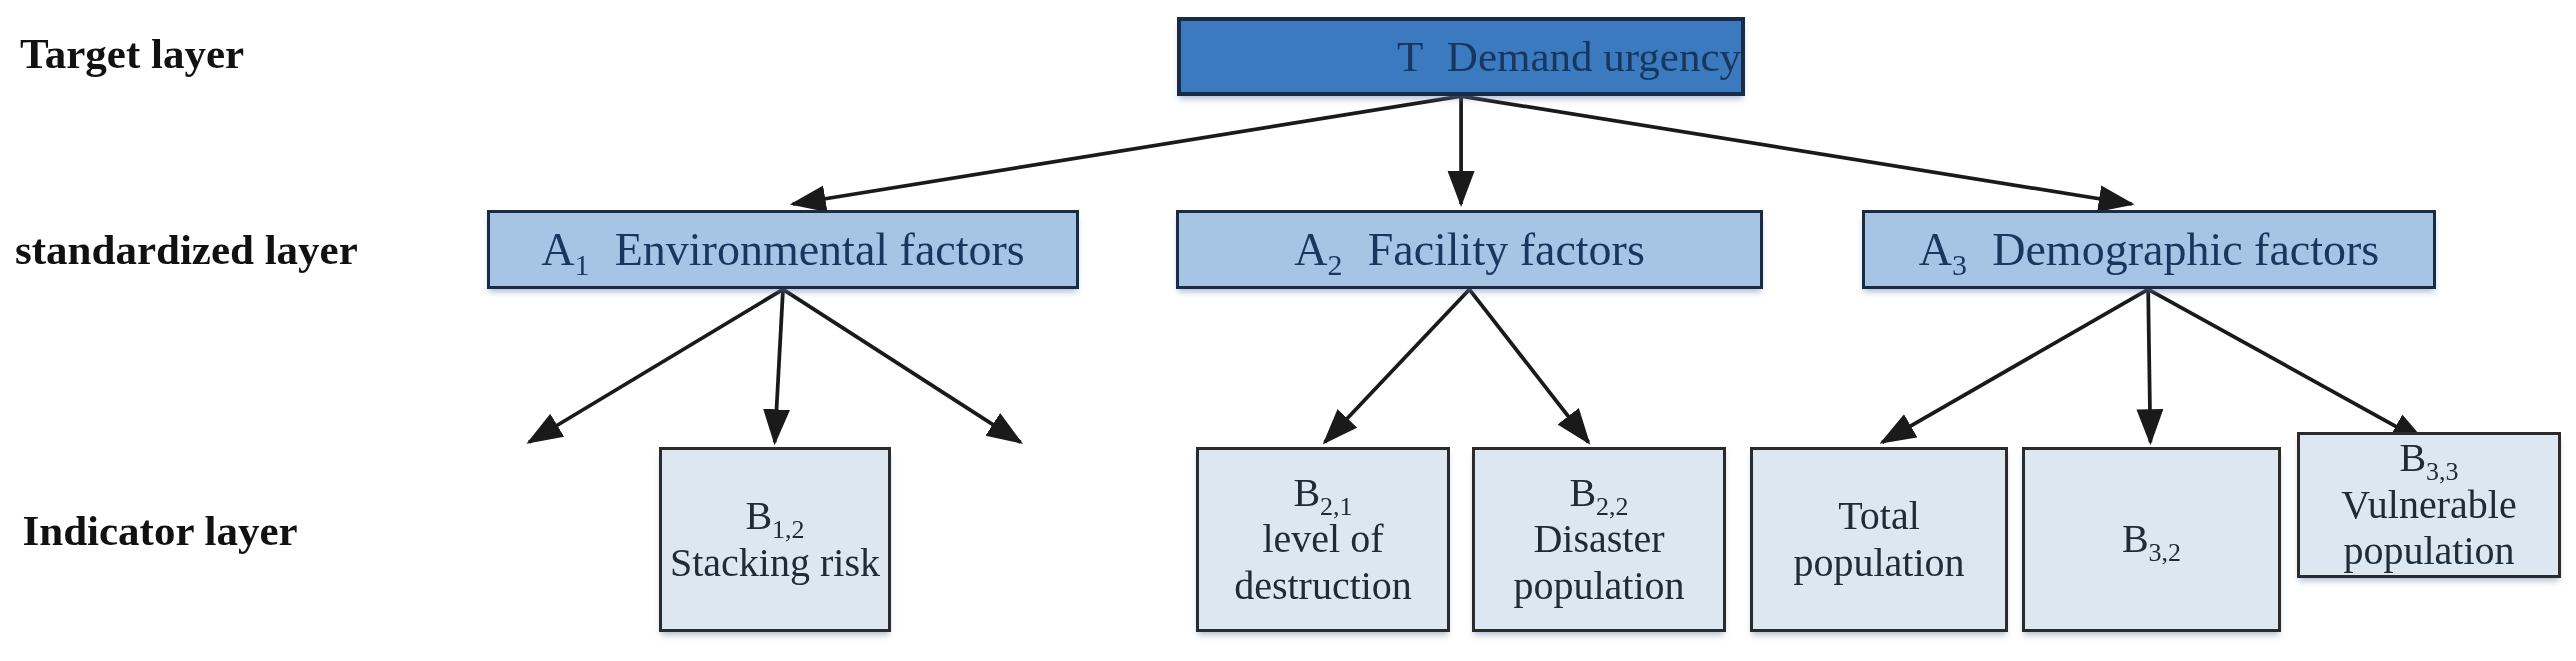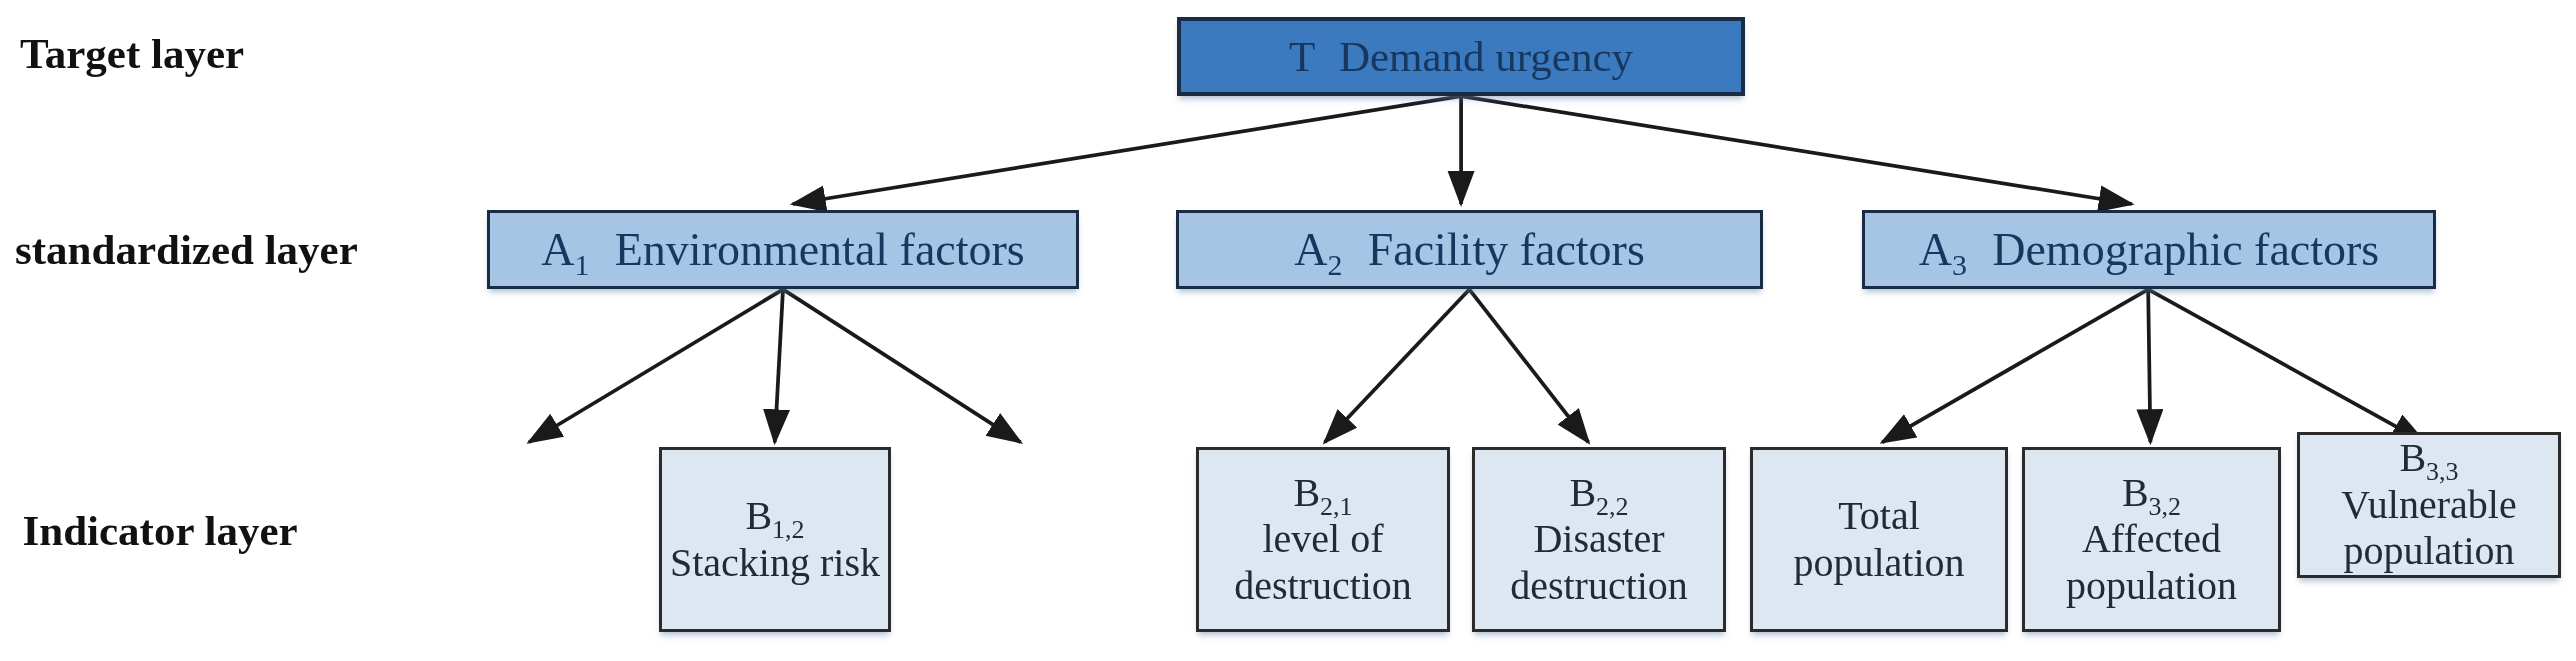--- a/index.html
+++ b/index.html
@@ -37,20 +37,21 @@
     justify-content:center;
     text-align:center;
     box-shadow:0 5.2px 6px -2.2px rgba(100,130,170,0.5);
   }
   .node .oneline{white-space:nowrap;}
   .t-node{
     background:var(--target-fill);
     border:4.5px solid var(--box-border);
     color:var(--node-text);
     font-size:43px;
+    justify-content:flex-end;
   }
   .a-node{
     background:var(--standardized-fill);
     border:3.7px solid var(--box-border);
     color:var(--node-text);
     font-size:46px;
   }
   .b-node{
     background:var(--indicator-fill);
     border:3.7px solid var(--indicator-border);
@@ -114,32 +115,31 @@
   </div>
   <div class="node b-node" style="left:1196px;top:447px;width:254px;height:185px">
     <div>
         <div><span>B</span><sub class="nsub">2,1</sub></div>
         <div>level of destruction</div>
       </div>
   </div>
   <div class="node b-node" style="left:1472px;top:447px;width:254px;height:185px">
     <div>
         <div><span>B</span><sub class="nsub">2,2</sub></div>
-        <div>Disaster destruction</div>
+        <div>Disaster population</div>
       </div>
   </div>
   <div class="node b-node" style="left:1750px;top:447px;width:258px;height:185px">
     <div>
         <div>Total population</div>
       </div>
   </div>
   <div class="node b-node" style="left:2022px;top:447px;width:259px;height:185px">
     <div>
         <div><span>B</span><sub class="nsub">3,2</sub></div>
-        <div>Affected population</div>
       </div>
   </div>
   <div class="node b-node" style="left:2297px;top:432px;width:264px;height:146px">
     <div>
         <div><span>B</span><sub class="nsub">3,3</sub></div>
         <div>Vulnerable population</div>
       </div>
   </div>
 
 </div>

